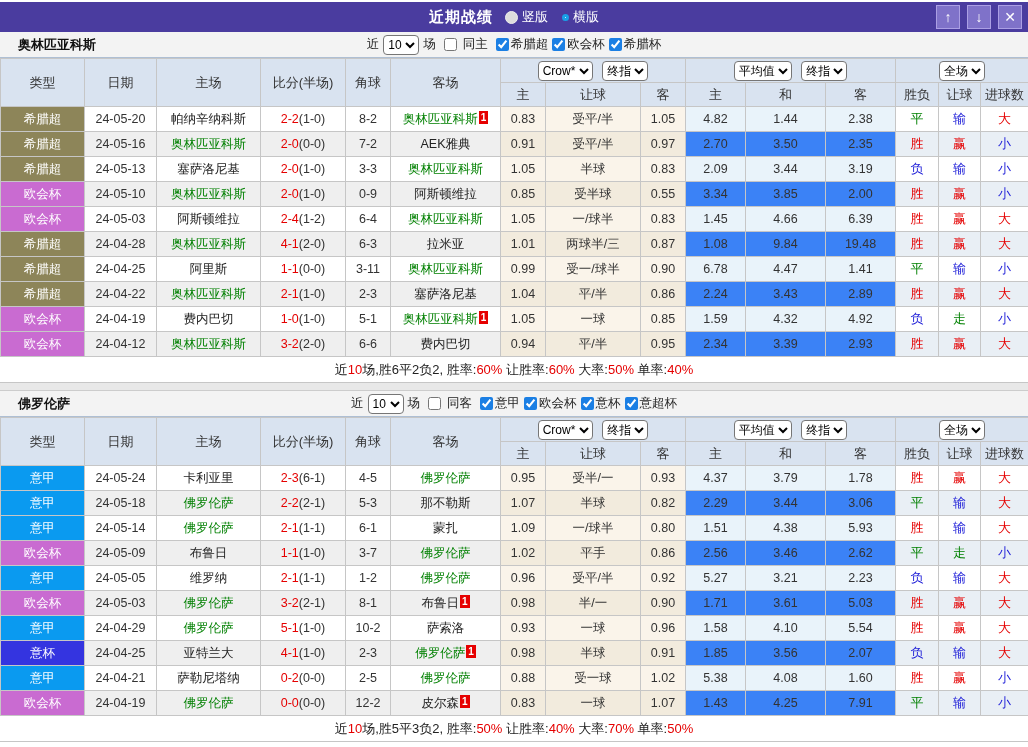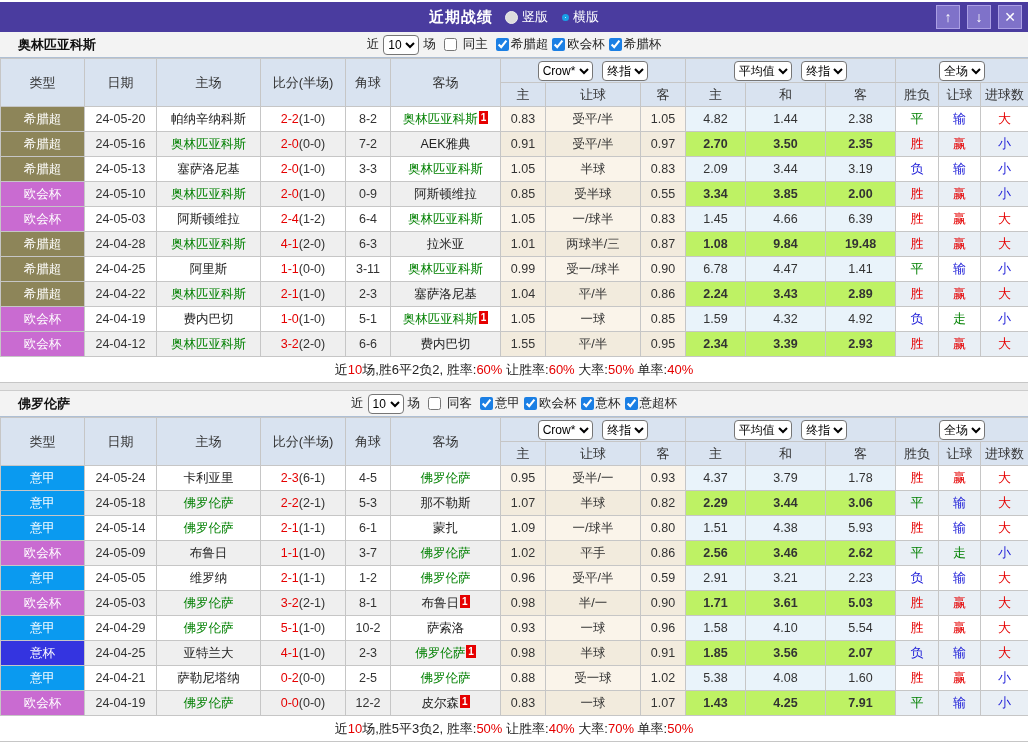--- a/index.html
+++ b/index.html
@@ -42,21 +42,21 @@
   table { border-collapse:collapse; table-layout:fixed; width:1028px; }
   th,td {
     border:1px solid #c6c6c6; text-align:center; padding:0;
     font-size:12.5px; color:#333; overflow:hidden; white-space:nowrap;
   }
   thead th { background:#d9e3f0; font-weight:normal; font-size:13px; height:24px; color:#333; }
   thead .grp select { font-size:12px; height:20px; border:1px solid #767676; border-radius:4px; background:#fff; margin:0 3px; }
   tbody td { height:25px; background:#fff; }
   tr.even td { background:#efefef; }
   td.c-ah { background:#faf4ea; } tr.even td.c-ah { background:#f2ebdd; }
-  td.c-eu { background:#e9f3fa; } tr.even td.c-eu { background:#bef264;font-weight:bold; }
+  td.c-eu { background:#e9f3fa; } tr.even td.c-eu { background:#3b82f6; }
   td.c-res { background:#fff; font-size:13px; } tr.even td.c-res { background:#e9eff5; }
   td.c-type { color:#fff; font-size:12.5px; }
   .team { color:#222; }
   .team.focus { color:#008000; }
   .ft { color:#e50000; }
   .ht { color:#333; }
   .card-badge {
     display:inline-block; background:#e60000; color:#fff; font-size:10px; font-weight:bold;
     line-height:13px; padding:0 2px; margin-left:1px; vertical-align:2px;
   }
@@ -322,21 +322,21 @@
         <td class="c-res" style="color: rgb(0, 128, 0);">走</td>
         <td class="c-res" style="color: rgb(29, 29, 216);">小</td>
       </tr>
       <tr class="even">
         <td class="c-type" style="background: rgb(201, 107, 209);">欧会杯</td>
         <td>24-04-12</td>
         <td><span class="team focus">奥林匹亚科斯</span></td>
         <td><span class="ft">3-2</span><span class="ht">(2-0)</span></td>
         <td>6-6</td>
         <td><span class="team">费内巴切</span></td>
-        <td class="c-ah">1.55</td>
+        <td class="c-ah">0.94</td>
         <td class="c-ah">平/半</td>
         <td class="c-ah">0.95</td>
         <td class="c-eu">2.34</td>
         <td class="c-eu">3.39</td>
         <td class="c-eu">2.93</td>
         <td class="c-res" style="color: rgb(229, 0, 0);">胜</td>
         <td class="c-res" style="color: rgb(229, 0, 0);">赢</td>
         <td class="c-res" style="color: rgb(229, 0, 0);">大</td>
       </tr>
     </tbody>
@@ -506,22 +506,22 @@
       </tr>
       <tr class="odd">
         <td class="c-type" style="background: rgb(10, 154, 240);">意甲</td>
         <td>24-05-05</td>
         <td><span class="team">维罗纳</span></td>
         <td><span class="ft">2-1</span><span class="ht">(1-1)</span></td>
         <td>1-2</td>
         <td><span class="team focus">佛罗伦萨</span></td>
         <td class="c-ah">0.96</td>
         <td class="c-ah">受平/半</td>
-        <td class="c-ah">0.59</td>
-        <td class="c-eu">2.91</td>
+        <td class="c-ah">0.92</td>
+        <td class="c-eu">5.27</td>
         <td class="c-eu">3.21</td>
         <td class="c-eu">2.23</td>
         <td class="c-res" style="color: rgb(29, 29, 216);">负</td>
         <td class="c-res" style="color: rgb(29, 29, 216);">输</td>
         <td class="c-res" style="color: rgb(229, 0, 0);">大</td>
       </tr>
       <tr class="even">
         <td class="c-type" style="background: rgb(201, 107, 209);">欧会杯</td>
         <td>24-05-03</td>
         <td><span class="team focus">佛罗伦萨</span></td>

